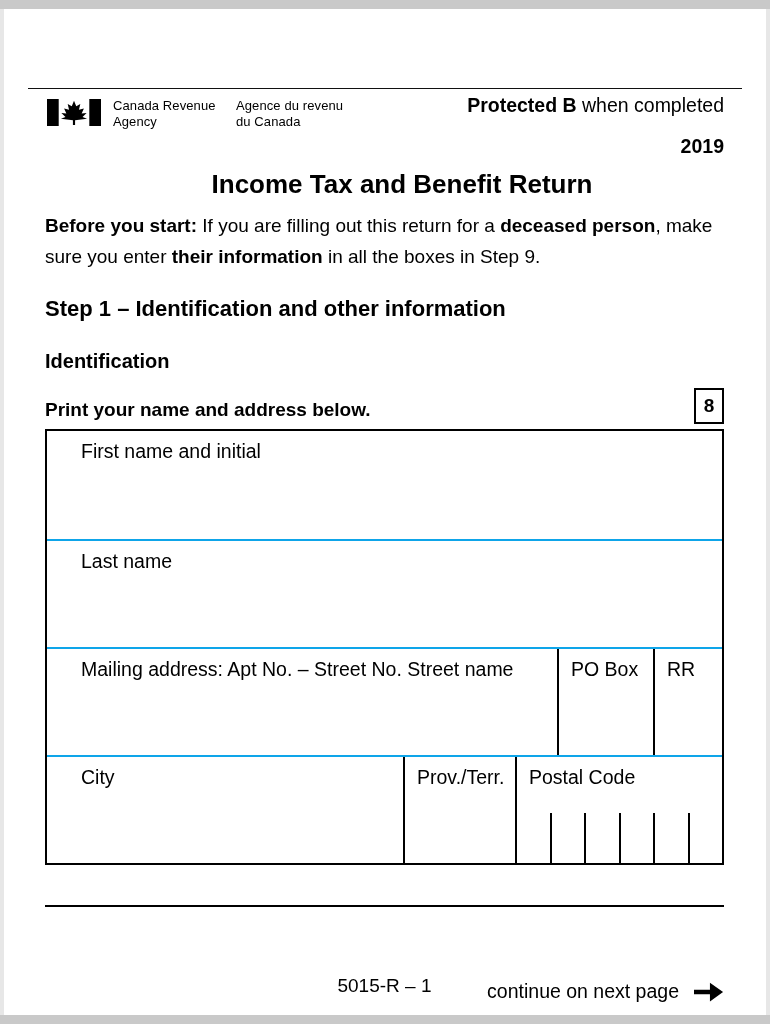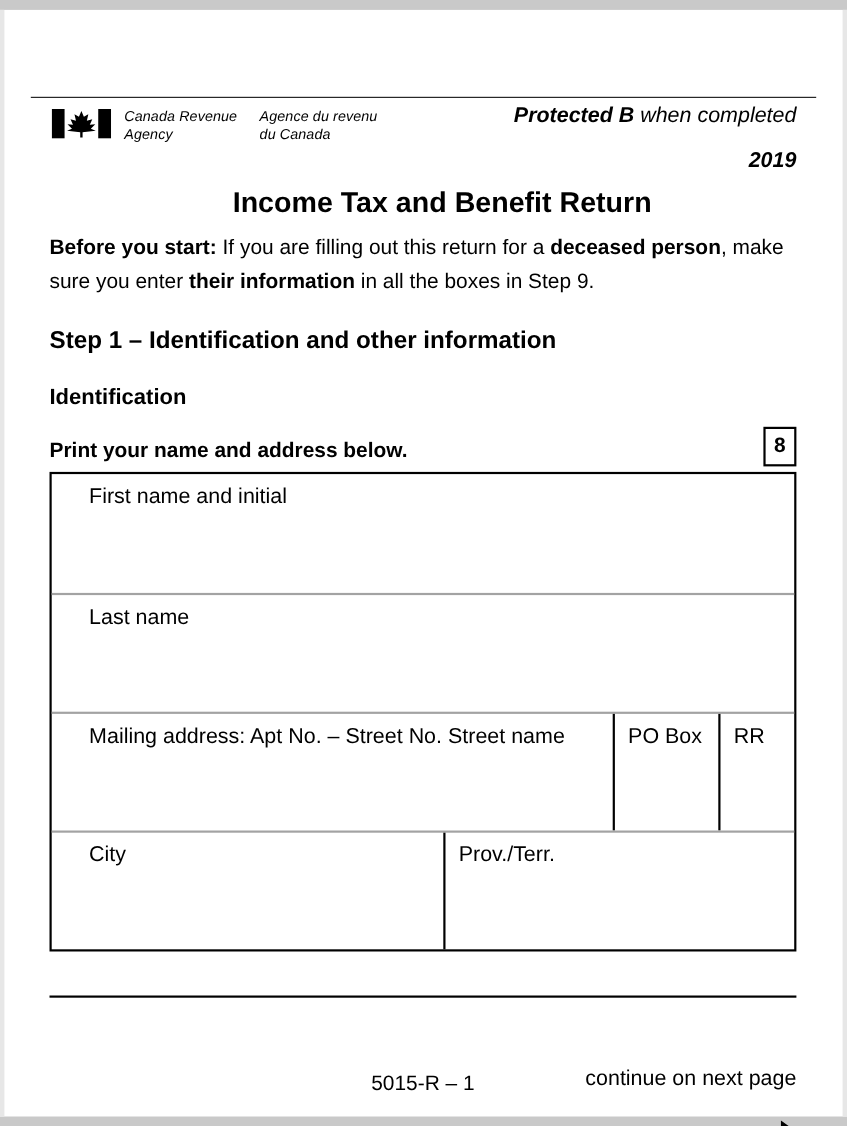--- a/index.html
+++ b/index.html
@@ -15,21 +15,21 @@
 
   
   .edge-top    { position: absolute; top: 0; left: 0; right: 0; height: 9px; background: #c9c9c9; }
   .edge-bottom { position: absolute; bottom: 0; left: 0; right: 0; height: 9px; background: #c9c9c9; }
   .edge-left   { position: absolute; top: 9px; bottom: 9px; left: 0; width: 4px; background: #e7e7e7; }
   .edge-right  { position: absolute; top: 9px; bottom: 9px; right: 0; width: 4px; background: #e7e7e7; }
 
   .top-rule { position: absolute; top: 88px; left: 28px; right: 28px; border-top: 1px solid #111; }
 
   
-  .masthead { position: absolute; top: 94px; left: 45px; right: 46px; height: 56px; font-style: italic; }
+  .masthead { position: absolute; top: 94px; left: 45px; right: 46px; height: 56px; }
   .flag { position: absolute; left: 2px; top: 5px; width: 54px; height: 27px; }
   .flag svg { display: block; width: 100%; height: 100%; }
   .dept { position: absolute; top: 4px; font-size: 13px; line-height: 16px; letter-spacing: .1px; }
   .dept.en { left: 68px; }
   .dept.fr { left: 191px; }
   .protected { position: absolute; right: 0; top: 0; text-align: right; font-size: 19.5px; line-height: 23px; }
   .protected .year { font-weight: bold; margin-top: 18px; }
 
   .doc-title { position: absolute; top: 169px; left: 0; width: 100%; text-align: center;
                font-size: 26px; font-weight: bold; padding-left: 34px; }
@@ -41,21 +41,21 @@
   .ident-heading { position: absolute; top: 350px; left: 45px; font-size: 20px; font-weight: bold; }
 
   .print-row { position: absolute; top: 386px; left: 45px; right: 46px; height: 40px; }
   .print-label { position: absolute; left: 0; bottom: 5px; font-size: 19px; font-weight: bold; }
   .box8 { position: absolute; right: 0; top: 2px; width: 30px; height: 36px;
           border: 2px solid #000; font-size: 19px; font-weight: bold;
           text-align: center; line-height: 32px; }
 
   
   .idtable { position: absolute; top: 429px; left: 45px; width: 679px; border: 2px solid #000; }
-  .trow { position: relative; height: 108px; border-top: 2px solid #a3a3a3; }
+  .trow { position: relative; height: 108px; border-top: 2px solid #0ea5e9; }
   .trow:first-child { border-top: 0; }
   .cells { display: flex; height: 100%; margin-left: 22px; }
   .cell { position: relative; border-left: 2px solid #000; height: 100%; }
   .cell:first-child { border-left: 0; }
   .cell-label { display: block; padding: 9px 12px 0 12px; font-size: 19.5px; }
   .cell.full { width: 100%; }
   .cell.mailing { width: 488px; flex: none; }
   .cell.pobox   { width: 96px;  flex: none; }
   .cell.rr      { flex: 1; }
   .cell.city    { width: 334px; flex: none; }
@@ -65,21 +65,21 @@
   .ticks { position: absolute; left: 0; right: 0; bottom: 0; height: 50px; display: flex; }
   .tick { flex: 1; border-right: 2px solid #000; }
   .tick:last-child { border-right: 0; }
 
   .bottom-rule { position: absolute; top: 905px; left: 45px; right: 46px; border-top: 2px solid #000; }
 
   .footer { position: absolute; top: 927px; left: 45px; right: 46px; height: 38px; margin-top: 42px; }
   .page-code { position: absolute; left: 0; width: 100%; text-align: center;
                font-size: 19px; line-height: 34px; }
   .continue { position: absolute; right: 0; top: 0; height: 34px;
-              display: flex; align-items: flex-end; gap: 25px; flex-direction: column; }
+              display: flex; align-items: flex-end; gap: 15px; }
   .continue-label { font-size: 19.5px; }
   .arrow-icon svg { display: block; }
 </style>
 </head>
 <body>
 
 <div class="screen">
 
   <div class="edge-top"></div>
   <div class="edge-bottom"></div>
@@ -155,20 +155,31 @@
     </div>
 
     <div class="trow">
       <div class="cells">
         <div class="cell city">
           <span class="cell-label">City</span>
         </div>
         <div class="cell prov">
           <span class="cell-label">Prov./Terr.</span>
         </div>
+        <div class="cell postal">
+          <span class="cell-label">Postal Code</span>
+          <div class="ticks">
+            <div class="tick"></div>
+            <div class="tick"></div>
+            <div class="tick"></div>
+            <div class="tick"></div>
+            <div class="tick"></div>
+            <div class="tick"></div>
+          </div>
+        </div>
       </div>
     </div>
 
   </div>
 
   <div class="bottom-rule"></div>
 
   <div class="footer">
     <div class="page-code">5015-R – 1</div>
     <div class="continue">

